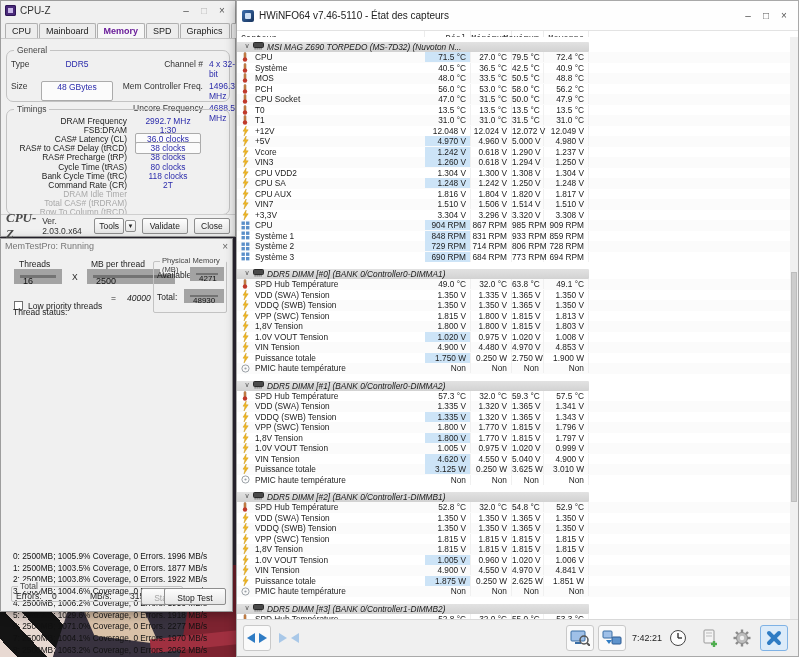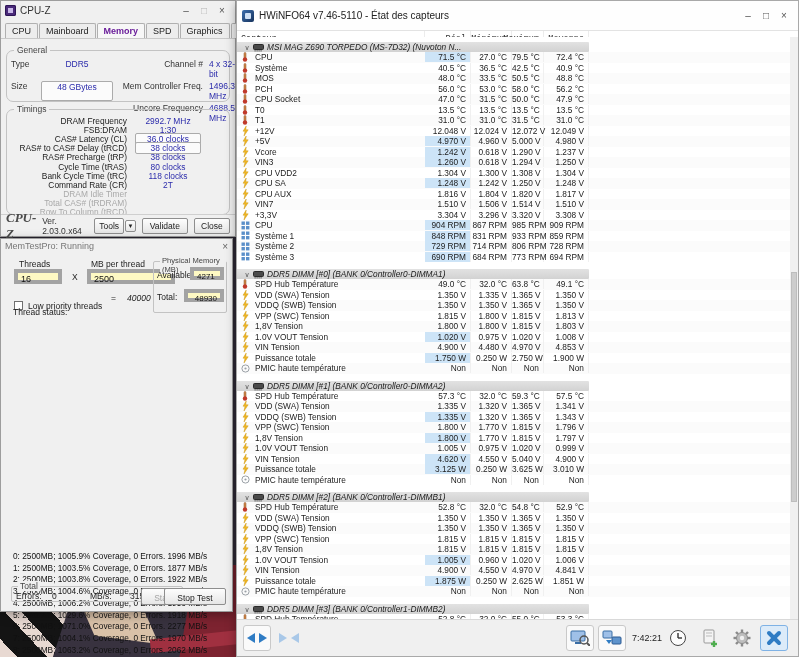--- a/index.html
+++ b/index.html
@@ -57,42 +57,42 @@
   .btn3d { border:1px solid #8e8e8e; background:linear-gradient(#fdfdfd,#e6e6e6); border-radius:2px;
     font-size:8.5px; color:#222; text-align:center; padding:2px 0; }
   .cz-tools { width:36px; } .cz-drop { width:13px; margin-left:1px; } .cz-validate { width:56px; margin-left:6px; } .cz-close { width:44px; margin-left:6px; }
 
   
   #memtest { left:0; top:238px; width:233px; height:374px; }
   .mt-titlebar { height:14px; display:flex; align-items:center; padding:0 4px; background:#f0f0f0; }
   .mt-title { font-size:9px; color:#777; flex:1; }
   .mt-close { font-size:10px; color:#666; }
   .mt-lab { position:absolute; font-size:8.5px; color:#222; }
-  .mt-input { position:absolute; border:4px solid #a3a3a3; background:#fef9c3; font-size:9px; color:#111; padding:1px 3px; }
+  .mt-input { position:absolute; border:6px solid #a3a3a3; background:#737373; font-size:9px; color:#111; padding:1px 3px; }
   .mt-group { position:absolute; border:1px solid #c3c3c3; border-radius:2px; }
   .mt-group-label { position:absolute; top:-6px; left:6px; background:#f0f0f0; font-size:8.5px; color:#444; padding:0 2px; }
   .mt-check { position:absolute; width:9px; height:9px; border:1px solid #707070; background:#fff; }
   .mt-threads { position:absolute; left:12px; top:312px; font-size:8.3px; color:#111; line-height:11.7px; white-space:nowrap; }
   .mt-btn { position:absolute; width:62px; height:17px; line-height:15px; }
   .mt-btn.disabled { color:#a5a5a5; }
 
   
   #hwinfo { left:236px; top:0; width:563px; height:657px; background:#fff; border:1px solid #a9a9a9; }
   .hw-titlebar { height:30px; background:#fefefe; display:flex; align-items:center; padding:0 5px; border-bottom:1px solid #e3e3e3; }
   .hw-appicon { width:12px; height:12px; margin-right:5px; background:linear-gradient(135deg,#3d6fae,#16325c); border-radius:2px; position:relative; }
   .hw-appicon::after{ content:""; position:absolute; inset:3px; background:#cfe0f5; border-radius:1px; }
   .hw-title { flex:1; font-size:10px; color:#222; }
   .hw-colheader { height:17px; display:grid; grid-template-columns:16px 172px 46px 41px 32px 45px 1fr;
     align-items:center; font-size:8.5px; color:#333; border-bottom:1px solid #d5d5d5; background:#fff; }
   .hw-colheader .c { text-align:right; padding-right:4px; border-right:1px solid #ececec; height:100%; display:flex; align-items:center; justify-content:flex-end;font-family:Liberation Mono, monospace; }
   .hw-colheader .c0 { grid-column:1 / span 2; text-align:left; justify-content:flex-start; padding-left:4px; }
   .hw-list { position:absolute; top:36px; left:0; right:8px; bottom:37px; overflow:hidden; background:#fff; }
   .hw-strip { height:5px; }
   .hw-gap { height:7px; }
-  .hw-ghead { height:10px; display:flex; align-items:flex-end; background:linear-gradient(#e2e2e2,#d2d2d2);
+  .hw-ghead { height:10px; display:flex; align-items:flex-start; background:linear-gradient(#e2e2e2,#d2d2d2);
     font-size:8.3px; font-style:italic; color:#1a1a1a; padding-left:4px; width:352px; border-radius:0 1px 1px 0; }
   .hw-ghead .chev { font-style:normal; font-size:7px; color:#555; width:12px; text-align:center; }
   .hw-ghead .gicon { margin-right:3px; display:inline-flex; }
   .hw-row { height:10.5px; display:grid; grid-template-columns:16px 172px 46px 41px 32px 45px 1fr; align-items:center; font-size:8.3px; color:#1c1c1c; }
   .hw-row:nth-child(odd) { background:#fbfbfb; }
   .hw-row .icon { display:flex; justify-content:center; align-items:center; }
   .hw-row .lbl { padding-left:2px; white-space:nowrap; overflow:hidden; }
   .hw-row .v { text-align:right; padding-right:4px; border-right:1px solid #f0f0f0; white-space:nowrap; }
   .hw-row .v.hl { background:#cde4f7; }
   .hw-scroll { position:absolute; top:36px; right:0; width:8px; bottom:37px; background:#f0f0f0; }

